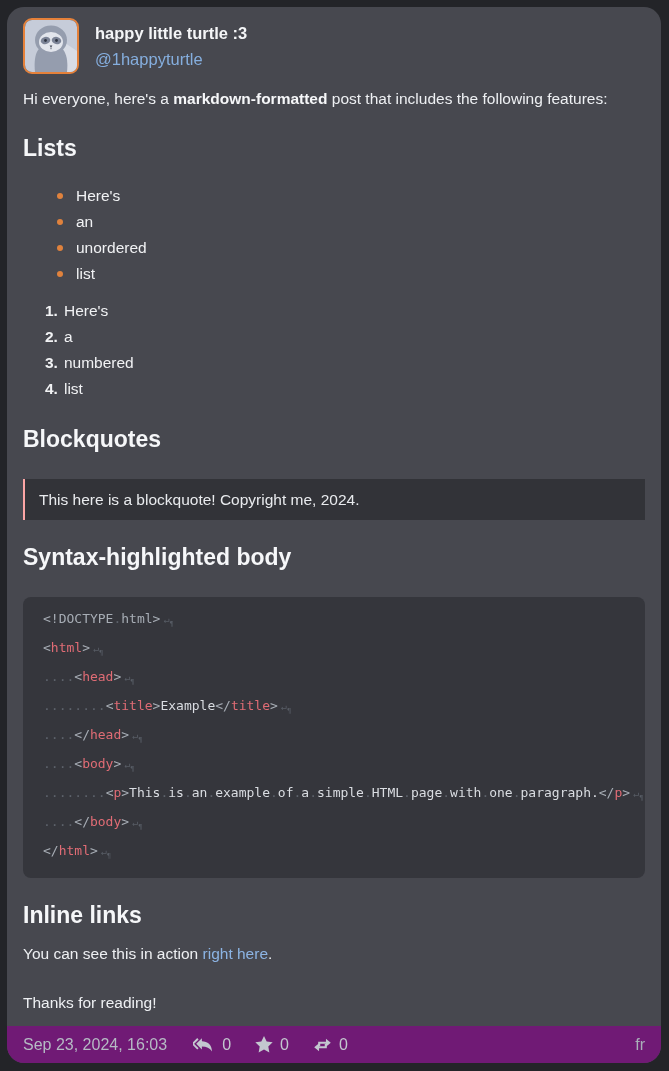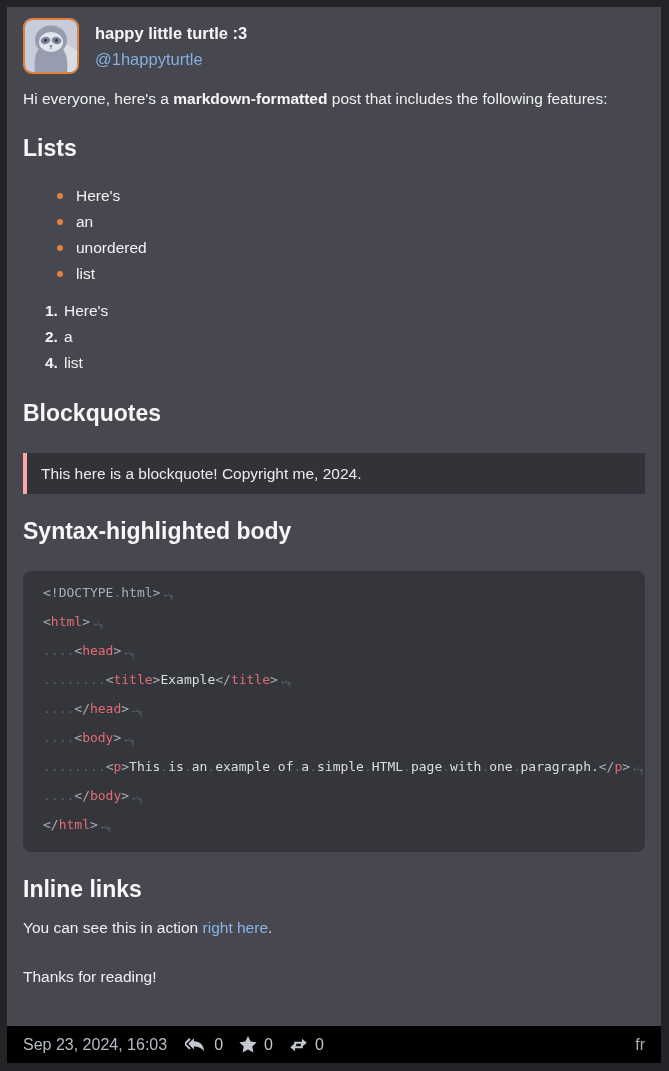--- a/index.html
+++ b/index.html
@@ -15,20 +15,21 @@
     padding: 7px 8px 8px 7px;
     display: flex;
   }
   .card-inner {
     flex: 1;
     background: #47484f;
     color: #f1f2f4;
     display: flex;
     flex-direction: column;
     overflow: hidden;
+    border-radius: 17px;
   }
   .content { flex: 1; padding: 0 16px; overflow: hidden; }
 
   
   .author-row { display: flex; gap: 16px; margin-top: 11px; align-items: center; }
   .avatar {
     width: 56px; height: 56px;
     border: 2px solid #e5813a;
     border-radius: 9px;
     overflow: hidden;
@@ -57,21 +58,21 @@
     background: #e0823d; margin-right: 13px; flex: 0 0 auto;
   }
   ol.md-ol { list-style: none; margin: 11px 0 0; padding: 0 0 0 22px; }
   ol.md-ol li { line-height: 26px; font-size: 15.5px; }
   ol.md-ol .num { font-weight: bold; margin-right: 6px; }
 
   
   blockquote.md-quote {
     margin: 26px 0 0;
     background: #323338;
-    border-left: 4px solid #fca5a5;
+    border-left: 2px solid #fca5a5;
     padding: 10px 14px;
     font-size: 15.5px; line-height: 21px;
     color: #e9ebee;
   }
 
   
   pre.code-block {
     margin: 26px 0 0;
     background: #35363c;
     border-radius: 8px;
@@ -89,27 +90,28 @@
   .eol   { color: #585d66; font-size: 10px; margin-left: 3px; }
   .eol .pilcrow { font-size: 7px; vertical-align: sub; }
 
   
   a.inline-link { color: #8cb4e4; cursor: pointer; }
   p.thanks { margin-top: 24px; }
 
   
   footer.status-bar {
     height: 37px;
-    background: #000000;
+    background: #701a75;
     display: flex;
     align-items: center;
     padding: 0 16px;
     color: #b5bac4;
     font-size: 16px;
     flex: 0 0 auto;
+    gap: 8px;
   }
   .timestamp { margin-right: 18px; }
   .action { display: flex; align-items: center; gap: 7px; margin-right: 16px; cursor: pointer; }
   .action svg { display: block; }
   .count { color: #c3c7cf; }
   .lang-tag { margin-left: auto; color: #a9afb9; }
 </style>
 </head>
 <body>
 
@@ -156,20 +158,21 @@
             <span>unordered</span>
           </li>
           <li>
             <span class="bullet"></span>
             <span>list</span>
           </li>
         </ul>
       <ol class="md-ol">
           <li><span class="num">1.</span><span>Here's</span></li>
           <li><span class="num">2.</span><span>a</span></li>
+          <li><span class="num">3.</span><span>numbered</span></li>
           <li><span class="num">4.</span><span>list</span></li>
         </ol>
 
       <h2>Blockquotes</h2>
       <blockquote class="md-quote">This here is a blockquote! Copyright me, 2024.</blockquote>
 
       <h2>Syntax-highlighted body</h2>
       <pre class="code-block"><span><span class="tok-g">&lt;!DOCTYPE</span><span class="tok-w">.</span><span class="tok-g">html&gt;</span><span class="eol">↵<span class="pilcrow">¶</span></span></span>
 <span><span class="tok-g">&lt;</span><span class="tok-r">html</span><span class="tok-g">&gt;</span><span class="eol">↵<span class="pilcrow">¶</span></span></span>
 <span><span class="tok-w">....</span><span class="tok-g">&lt;</span><span class="tok-r">head</span><span class="tok-g">&gt;</span><span class="eol">↵<span class="pilcrow">¶</span></span></span>

